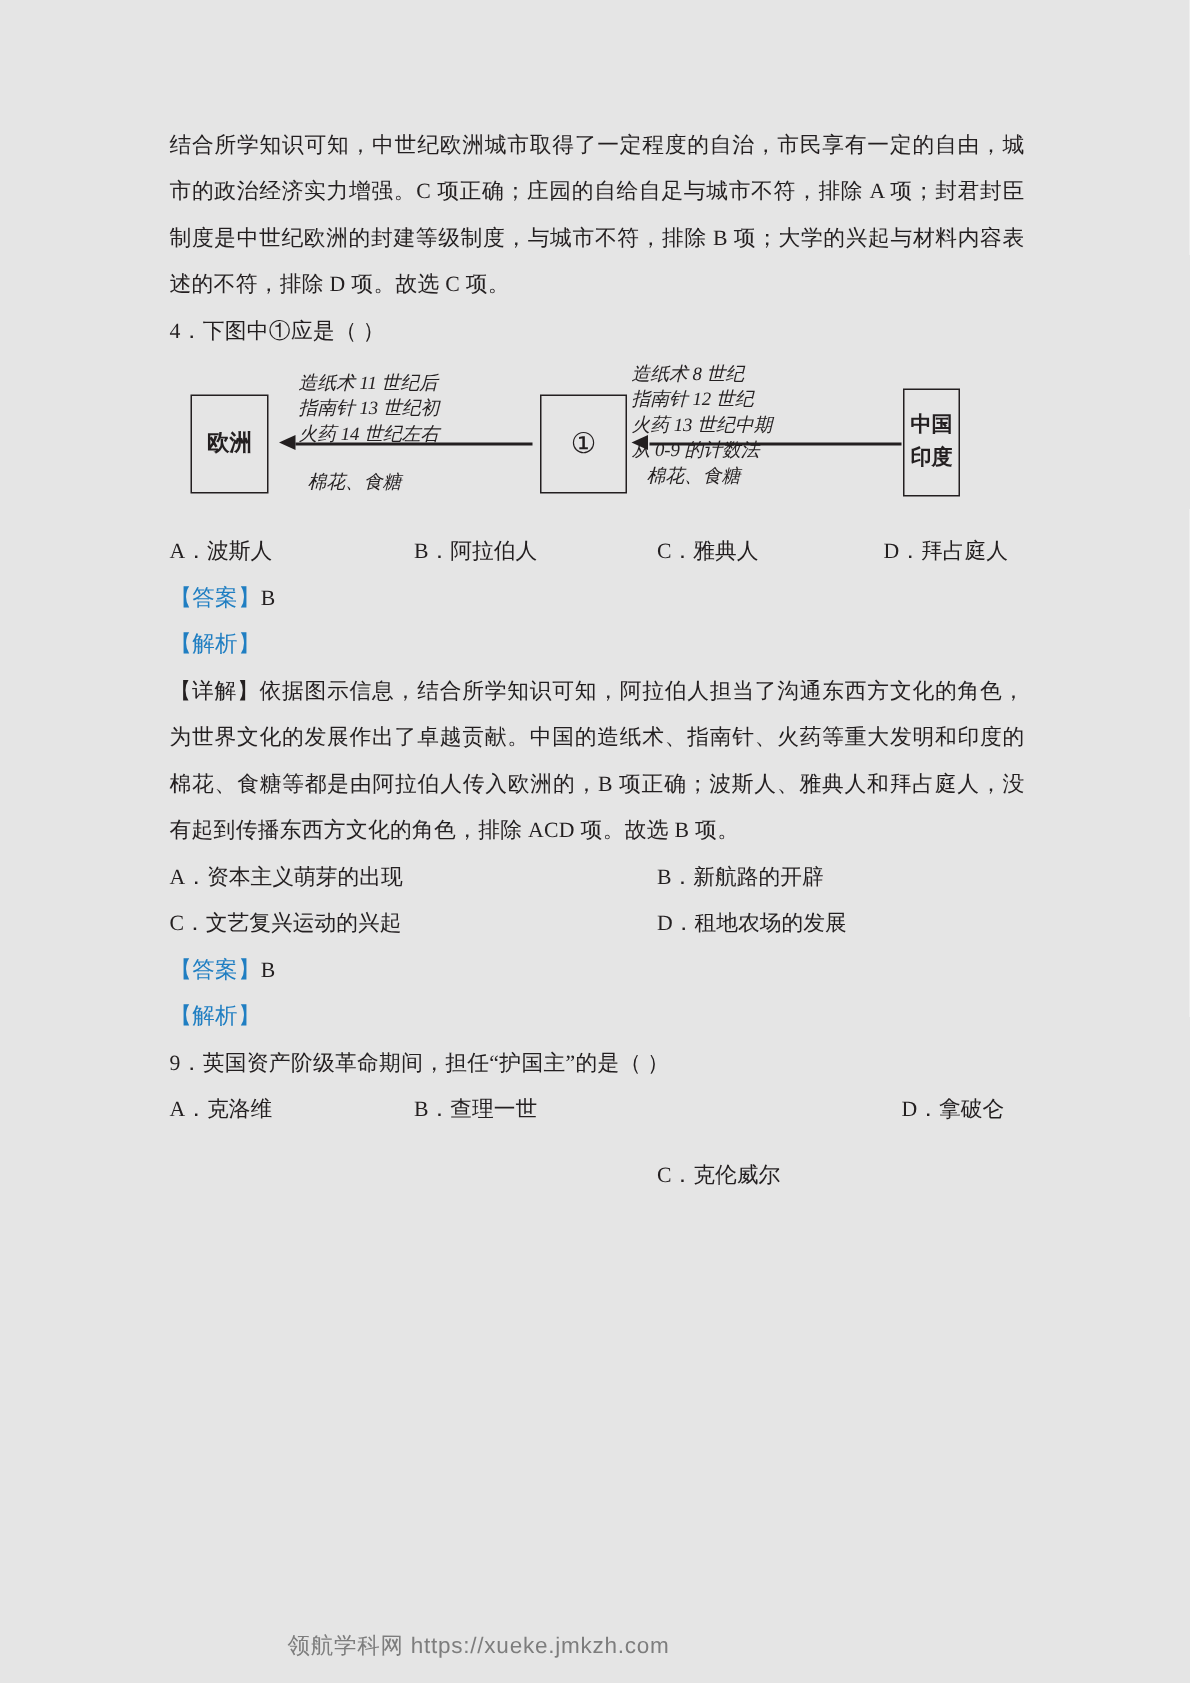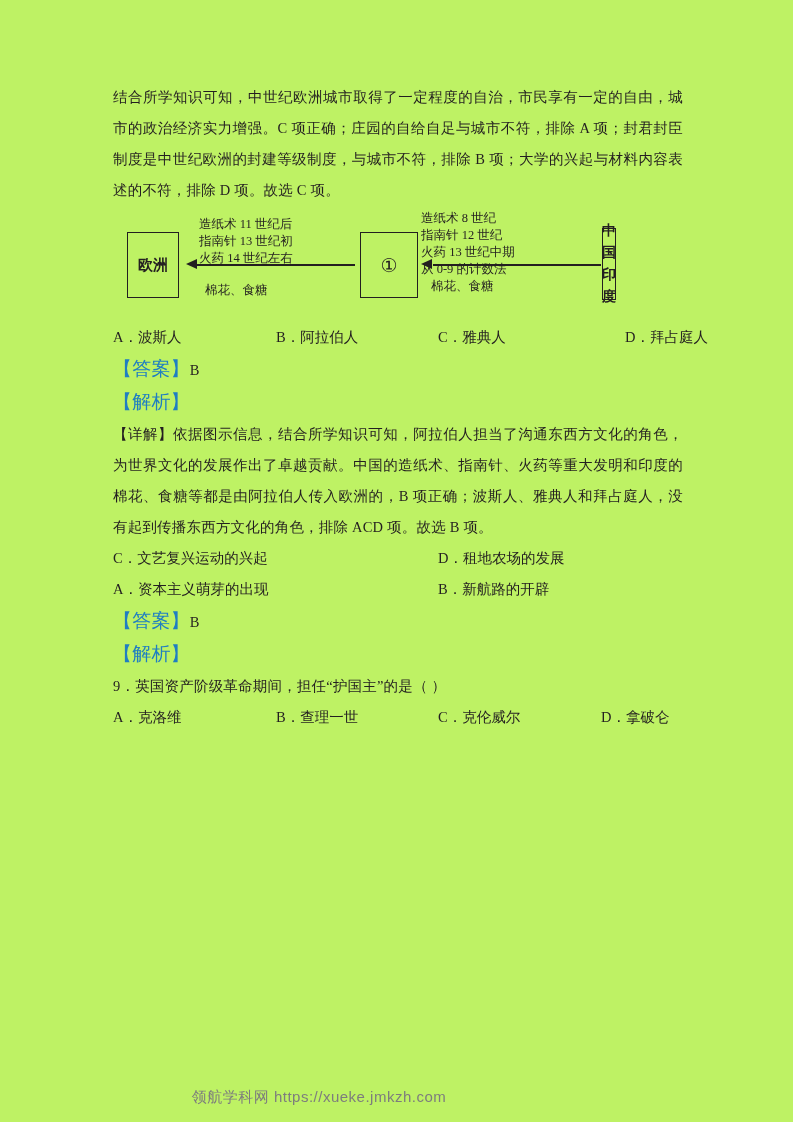--- a/index.html
+++ b/index.html
@@ -13,41 +13,41 @@
     font-family: "Liberation Serif", "DejaVu Serif", serif;
     color: #231f20;
     position: relative;
     overflow: hidden;
   }
   .page {
     position: absolute;
     left: 0; top: 0;
     width: 793px;
     height: 1122px;
-    background: #bef264;
+    background: #e5e5e5;
   }
   .content {
     position: absolute;
     left: 113px;
     top: 82px;
     width: 570px;
   }
   p {
     margin: 0 0 0 0;
     font-size: 14.5px;
     line-height: 31px;
     text-align: justify;
     letter-spacing: 0.2px;
   }
   .para {
     margin-bottom: 0px;
   }
   .answer-tag {
     color: #1f7ec2;
-    font-size: 19px;
+    font-size: 15px;
     line-height: 31px;
   }
   .answer-line {
     line-height: 31px;
     font-size: 14.5px;
   }
   .opts {
     position: relative;
     font-size: 14.5px;
     line-height: 31px;
@@ -87,33 +87,34 @@
   .box-center {
     left: 247px;
     top: 22px;
     width: 58px;
     height: 66px;
     font-weight: normal;
   }
   .box-china {
     left: 489px;
     top: 18px;
-    width: 14px;
+    width: 38px;
     height: 72px;
     font-size: 14px;
     line-height: 22px;
   }
   .circle-num {
     font-size: 19px;
   }
   .fig-label {
     position: absolute;
     font-size: 12.5px;
     line-height: 17px;
     white-space: pre;
+    font-style: italic;
   }
   .lbl-left-top {
     left: 86px;
     top: 6px;
   }
   .lbl-left-bottom {
     left: 92px;
     top: 72px;
   }
   .lbl-right-top {
@@ -155,20 +156,21 @@
   }
 </style>
 </head>
 <body>
 
 <div class="page">
   <div class="content">
 
     <p class="para">结合所学知识可知，中世纪欧洲城市取得了一定程度的自治，市民享有一定的自由，城市的政治经济实力增强。C 项正确；庄园的自给自足与城市不符，排除 A 项；封君封臣制度是中世纪欧洲的封建等级制度，与城市不符，排除 B 项；大学的兴起与材料内容表述的不符，排除 D 项。故选 C 项。</p>
 
+    <p class="para">4．下图中①应是（      ）</p>
 
     <div class="figure">
       <div class="box box-europe">欧洲</div>
       <div class="box box-center">
         <span class="circle-num">①</span>
       </div>
       <div class="box box-china">中国印度</div>
 
       <div class="fig-label lbl-left-top">造纸术 11 世纪后
 指南针 13 世纪初
@@ -183,49 +185,49 @@
       <div class="arrow-line arr1"></div>
       <div class="arrow-head-left arr1h"></div>
       <div class="arrow-line arr2"></div>
       <div class="arrow-head-left arr2h"></div>
     </div>
 
     <div class="opts">
       <span class="opt" style="left:0px;">A．波斯人</span>
       <span class="opt" style="left:163px;">B．阿拉伯人</span>
       <span class="opt" style="left:325px;">C．雅典人</span>
-      <span class="opt" style="left:512px;">D．拜占庭人</span>
+      <span class="opt" style="left:476px;">D．拜占庭人</span>
     </div>
 
     <p class="answer-line"><span class="answer-tag">【答案】</span><span>B</span></p>
 
     <p class="answer-line"><span class="answer-tag">【解析】</span></p>
 
     <p class="para">【详解】依据图示信息，结合所学知识可知，阿拉伯人担当了沟通东西方文化的角色，为世界文化的发展作出了卓越贡献。中国的造纸术、指南针、火药等重大发明和印度的棉花、食糖等都是由阿拉伯人传入欧洲的，B 项正确；波斯人、雅典人和拜占庭人，没有起到传播东西方文化的角色，排除 ACD 项。故选 B 项。</p>
 
 
+    <div class="opts">
+      <span class="opt" style="left:0px;">A．资本主义萌芽的出现</span>
+      <span class="opt" style="left:325px;">B．新航路的开辟</span>
+    </div>
     <div class="opts">
       <span class="opt" style="left:0px;">C．文艺复兴运动的兴起</span>
       <span class="opt" style="left:325px;">D．租地农场的发展</span>
     </div>
-    <div class="opts">
-      <span class="opt" style="left:0px;">A．资本主义萌芽的出现</span>
-      <span class="opt" style="left:325px;">B．新航路的开辟</span>
-    </div>
 
     <p class="answer-line"><span class="answer-tag">【答案】</span><span>B</span></p>
 
     <p class="answer-line"><span class="answer-tag">【解析】</span></p>
 
 
     <p class="para">9．英国资产阶级革命期间，担任“护国主”的是（      ）</p>
 
     <div class="opts">
       <span class="opt" style="left:0px;">A．克洛维</span>
       <span class="opt" style="left:163px;">B．查理一世</span>
-      <span class="opt" style="left:325px;">C．克伦威尔</span>
+      <span class="opt" style="left:325px;margin-top:44px;">C．克伦威尔</span>
       <span class="opt" style="left:488px;">D．拿破仑</span>
     </div>
 
   </div>
 
   <div class="footer">领航学科网 https://xueke.jmkzh.com</div>
 </div>
 
 </body></html>

